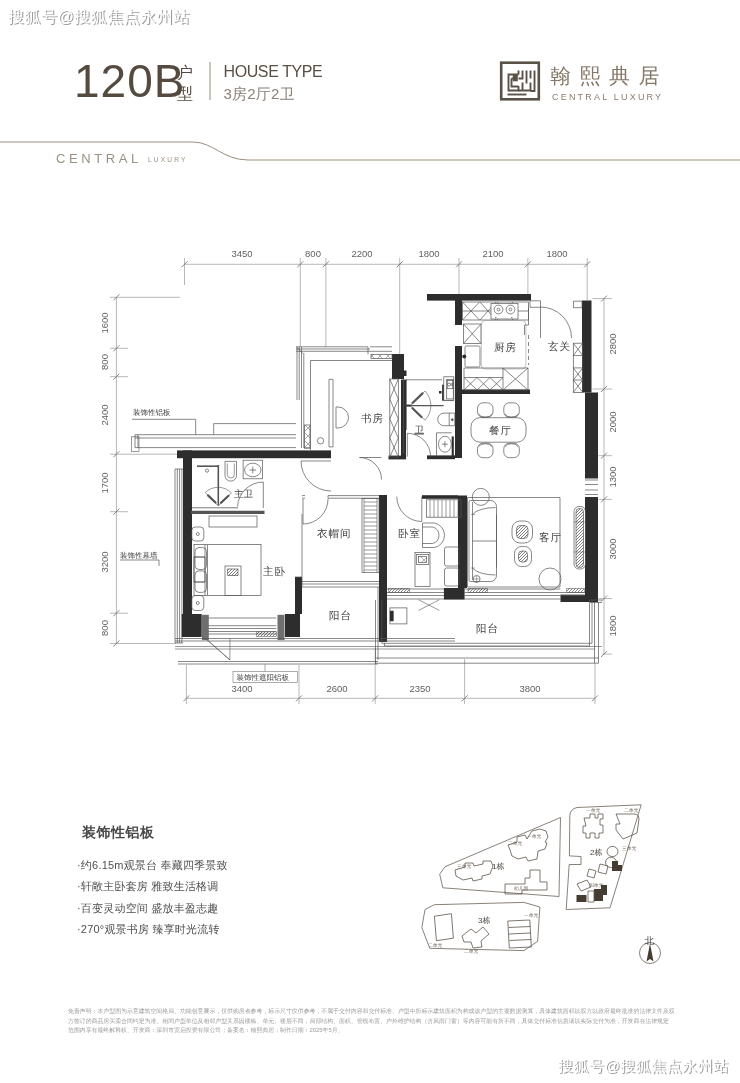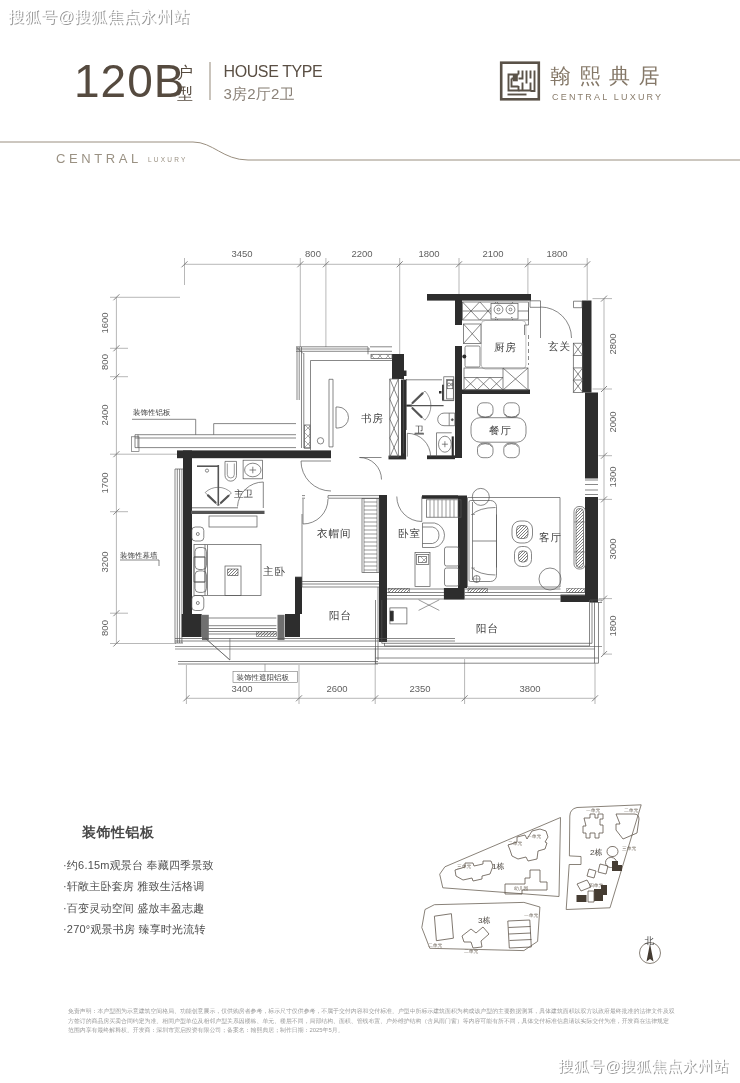--- a/index.html
+++ b/index.html
@@ -528,21 +528,21 @@
   <text x="644.5" y="944" font-size="9.5" fill="#3d3d3d">北</text>
   </g>
 </svg>
 
 <div class="wm" style="left:8px;top:7px;">搜狐号@搜狐焦点永州站</div>
 
 <div class="wm" style="left:558px;top:1057px;font-size:15px;">搜狐号@搜狐焦点永州站</div>
 
 <div style="position:absolute;left:82px;top:824px;font-size:14px;color:#4a4a4a;letter-spacing:0.5px;font-weight:bold;">装饰性铝板</div>
 
-<div style="position:absolute;left:63px;top:855px;font-size:11px;color:#4f4f4f;line-height:21.3px;letter-spacing:0.2px;">
+<div style="position:absolute;left:77px;top:855px;font-size:11px;color:#4f4f4f;line-height:21.3px;letter-spacing:0.2px;">
 ·约6.15m观景台 奉藏四季景致<br>
 ·轩敞主卧套房 雅致生活格调<br>
 ·百变灵动空间 盛放丰盈志趣<br>
 ·270°观景书房 臻享时光流转
 </div>
 
 <div style="position:absolute;left:68px;top:1007px;font-size:5.9px;color:#9b9b9b;line-height:9.7px;white-space:nowrap;">
 免责声明：本户型图为示意建筑空间格局、功能创意展示，仅供购房者参考，标示尺寸仅供参考，不属于交付内容和交付标准。户型中所标示建筑面积为构成该户型的主要数据测算，具体建筑面积以双方以政府最终批准的法律文件及双<br>
 方签订的商品房买卖合同约定为准。相同户型单位及相邻户型关系因楼栋、单元、楼层不同，局部结构、面积、管线布置、户外维护结构（含风雨门窗）等内容可能有所不同，具体交付标准信息请以实际交付为准，开发商在法律规定<br>
 范围内享有最终解释权。开发商：深圳市宽启投资有限公司；备案名：翰熙典居；制作日期：2025年5月。

